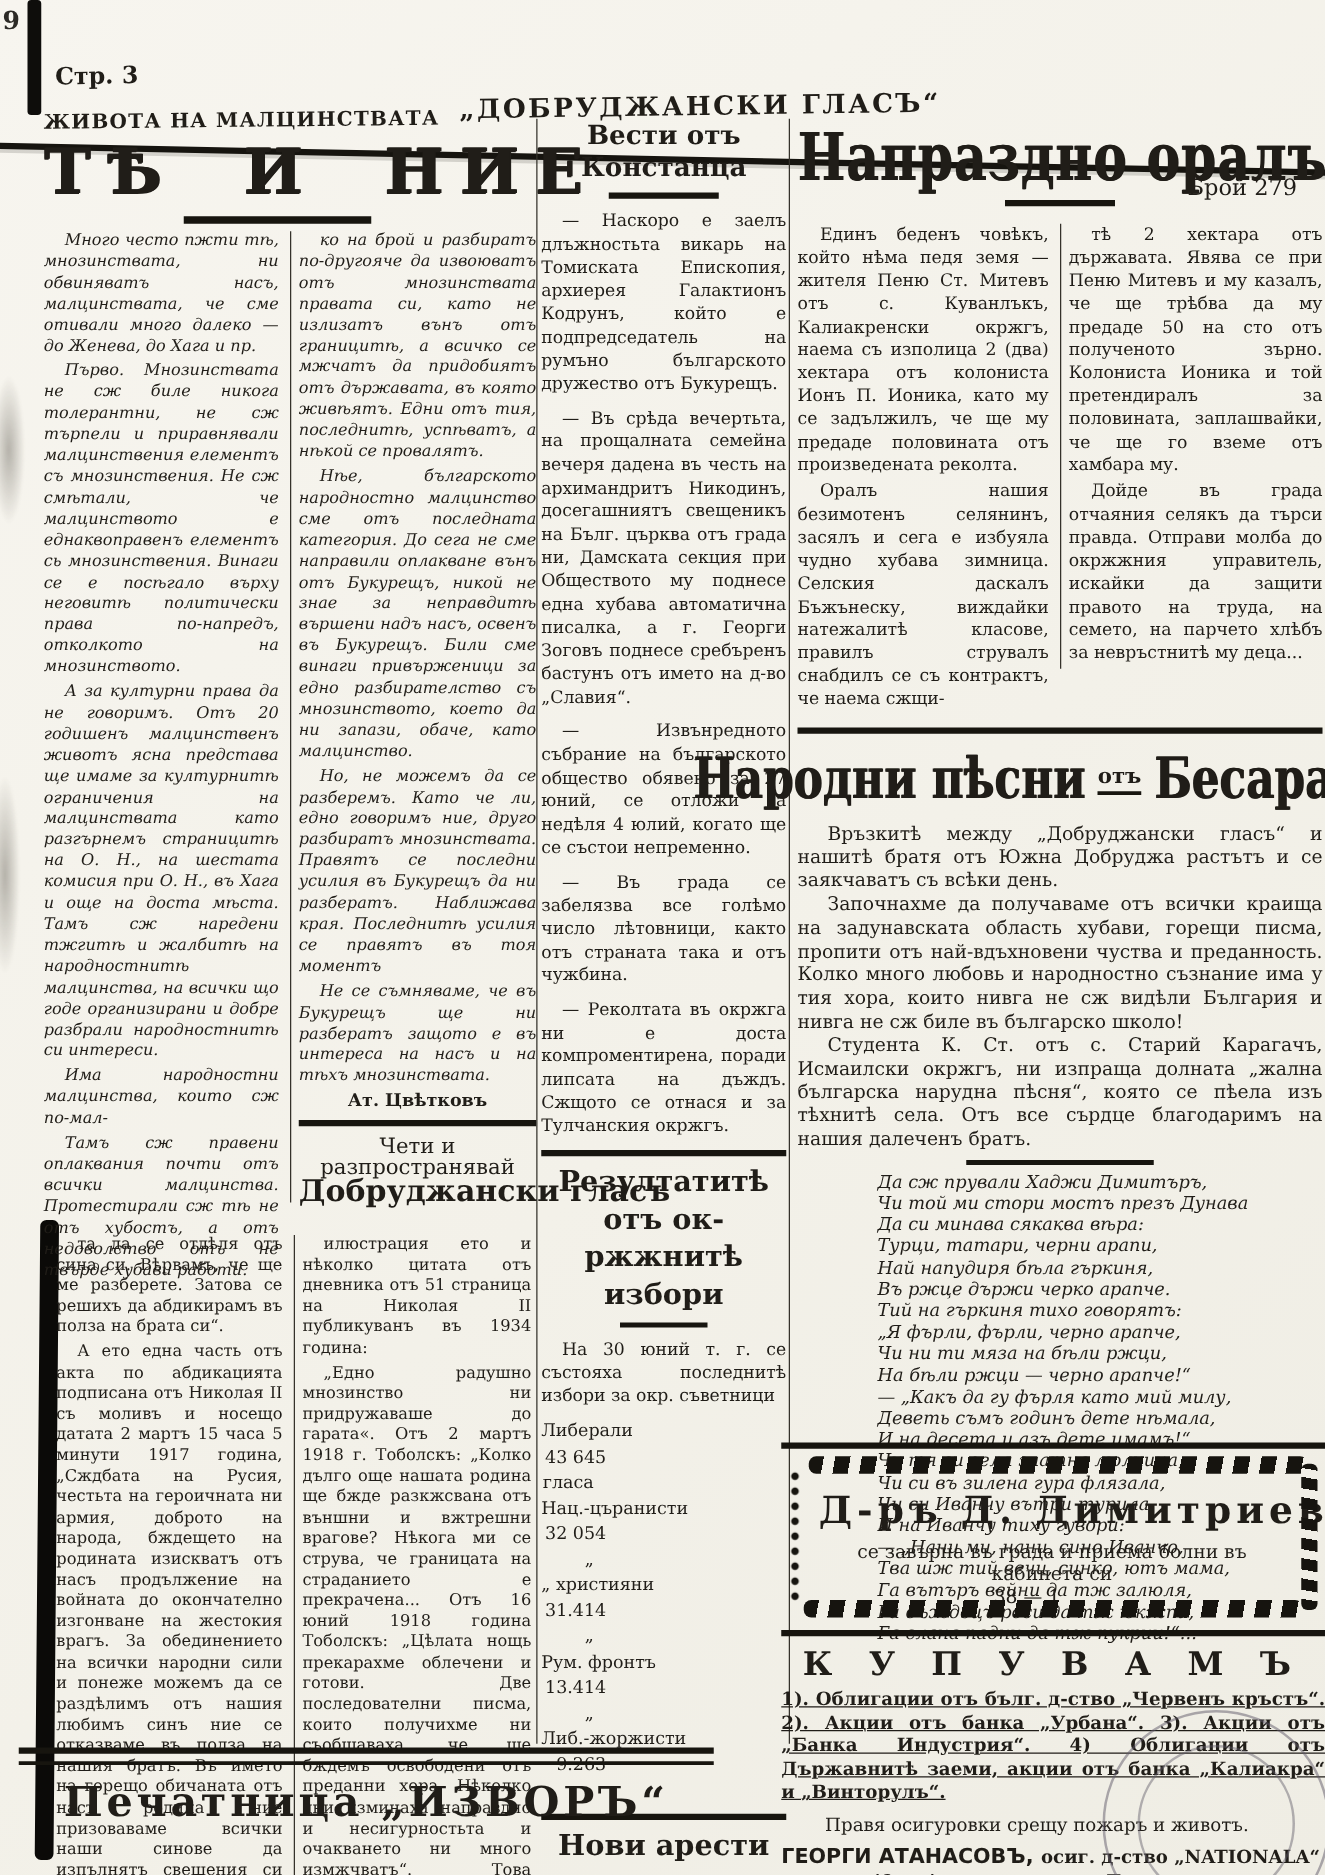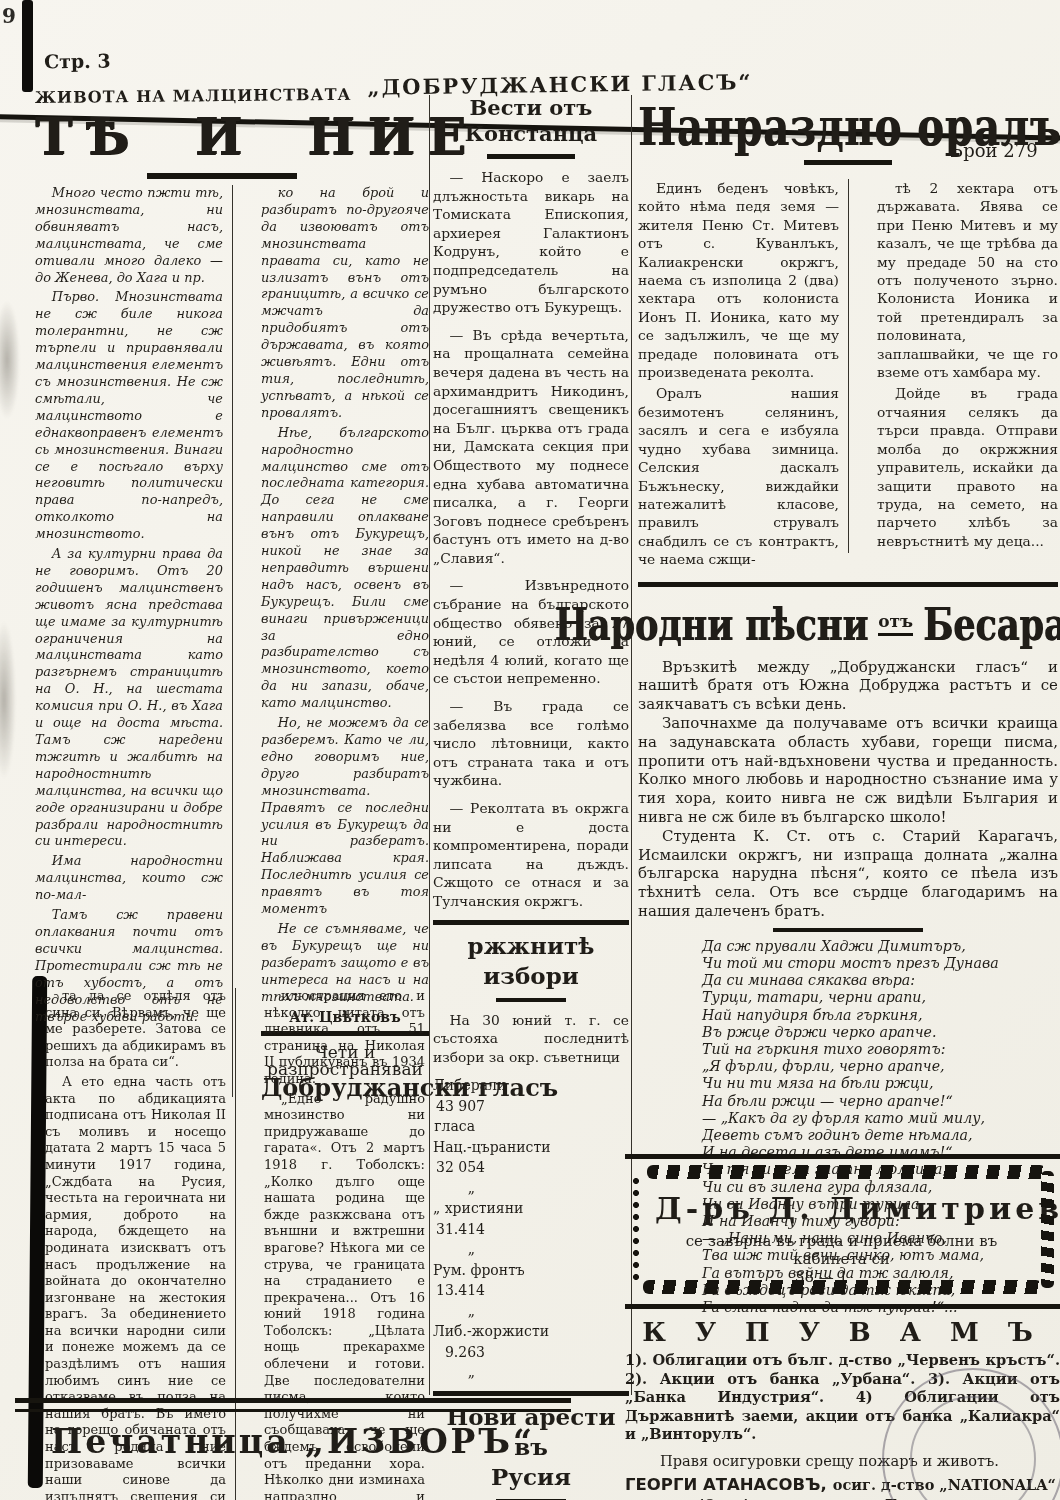--- a/index.html
+++ b/index.html
@@ -24,21 +24,21 @@
   .kicker{font-size:16px;font-weight:bold;letter-spacing:1px;transform:rotate(-0.6deg);}
   .bigtitle{margin-top:4px;font-size:50px;line-height:56px;font-weight:bold;letter-spacing:13px;
             word-spacing:22px;text-align:center;white-space:nowrap;
             text-shadow:1px 0 #201d18, 0 1px #201d18;}
   .bigtitle-bar{width:150px;height:6px;background:#17150f;margin:8px 0 6px 112px;}
   .cols{display:flex;align-items:flex-start;}
   .col{width:50%;box-sizing:border-box;font-size:12.9px;line-height:16.9px;text-align:justify;}
   .col .para{margin:0 0 3px;text-indent:1.3em;}
   .it .para{font-style:italic;}
   .c1{padding-right:9px;}
-  .c2{border-left:1.6px solid #35322b;padding-left:28px;}
+  .c2{border-left:1.6px solid #35322b;padding-left:6px;}
   .byline{font-weight:bold;text-align:center;font-size:14px;margin-top:2px;}
   .promo{text-align:center;margin-top:8px;}
   .promo-1{font-size:17px;margin-top:8px;}
   .promo-2{font-size:24px;font-weight:bold;margin-top:2px;white-space:nowrap;}
   
   .zone-lb{left:45px;top:988px;width:380px;}
   .zone-lb .col{font-size:13px;line-height:16.6px;}
   
   .zone-mid{left:433px;top:95px;width:196px;padding:0 0 0 0;}
   .midline-l{left:429px;top:95px;width:0;height:1300px;border-left:1.7px solid #35322b;}
@@ -75,21 +75,21 @@
   .ribbon.bottom{left:14px;right:12px;bottom:0;height:14px;border-radius:6px;}
   .chain{position:absolute;left:2px;top:10px;bottom:10px;width:10px;
          background:repeating-radial-gradient(circle at 5px 6px,#16140f 0 2.6px,rgba(0,0,0,0) 3.4px 100%);
          background-size:10px 12px;}
   .ribbon-side{position:absolute;right:0;top:6px;bottom:6px;width:13px;
          background:repeating-linear-gradient(10deg,#16140f 0 9px,rgba(0,0,0,0) 9px 16px);border-radius:5px;}
   .ad-doc-title{text-align:center;font-size:30px;font-weight:bold;letter-spacing:4px;margin-top:16px;white-space:nowrap;}
   .ad-doc-body{text-align:center;font-size:15px;margin-top:6px;}
   .ad-doc-code{text-align:center;font-size:15px;padding-right:40px;}
   .kupuvam-title{text-align:center;font-size:26px;font-weight:bold;letter-spacing:10px;margin-top:8px;}
-  .kupuvam-body{font-size:14.6px;line-height:18.6px;font-weight:bold;text-align:justify;margin-top:4px;}
+  .kupuvam-body{font-size:14.6px;line-height:18.6px;font-weight:bold;text-align:justify;margin-top:4px;text-decoration:underline;}
   .insurance{font-size:14.6px;font-weight:normal;text-indent:2.4em;margin-top:8px;}
   .atan-row{display:flex;align-items:baseline;gap:6px;margin-top:6px;white-space:nowrap;}
   .atan-name{font-family:"DejaVu Sans",sans-serif;font-weight:bold;font-size:16.5px;}
   .atan-rest{font-size:14.5px;font-weight:bold;}
   .atan-sub{display:flex;font-size:15px;margin-top:2px;}
   .atan-code{width:45%;text-align:center;}
   .atan-city{width:55%;text-align:center;font-weight:bold;}
   
   .banner{left:15px;top:1392px;width:556px;}
   .banner-title{text-align:center;font-size:33px;font-weight:bold;letter-spacing:3px;margin-top:10px;white-space:nowrap;}
@@ -169,28 +169,29 @@
     <div class="tbar"></div>
     <div>
         <p class="para">— Наскоро е заелъ длъжностьта викарь на Томиската Епископия, архиерея Галактионъ Кодрунъ, който е подпредседатель на румъно българското дружество отъ Букурещъ.</p>
         <p class="para">— Въ срѣда вечертьта, на прощалната семейна вечеря дадена въ честь на архимандритъ Никодинъ, досегашниятъ свещеникъ на Бълг. църква отъ града ни, Дамската секция при Обществото му поднесе една хубава автоматична писалка, а г. Георги Зоговъ поднесе сребъренъ бастунъ отъ името на д-во „Славия“.</p>
         <p class="para">— Извънредното събрание на българското общество обявено за 27 юний, се отложи за недѣля 4 юлий, когато ще се състои непременно.</p>
         <p class="para">— Въ града се забелязва все голѣмо число лѣтовници, както отъ страната така и отъ чужбина.</p>
         <p class="para">— Реколтата въ окржга ни е доста компроментирена, поради липсата на дъждъ. Сжщото се отнася и за Тулчанския окржгъ.</p>
       </div>
     <div class="rule-heavy"></div>
     <div class="sec-title lg">
+      <div>Резултатитѣ отъ ок-</div>
       <div>ржжнитѣ избори</div>
     </div>
     <div class="tbar small"></div>
     <p class="para">На 30 юний т. г. се състояха последнитѣ избори за окр. съветници</p>
     <div class="res-table">
         <div class="res-row">
         <span class="res-party">Либерали</span>
-        <span class="res-votes">43 907</span>
+        <span class="res-votes">43 645</span>
         <span class="res-unit">гласа</span>
       </div>
         <div class="res-row">
         <span class="res-party">Нац.-църанисти</span>
         <span class="res-votes">32 054</span>
         <span class="res-unit">„</span>
       </div>
         <div class="res-row">
         <span class="res-party">„  християни</span>
         <span class="res-votes">31.414</span>

